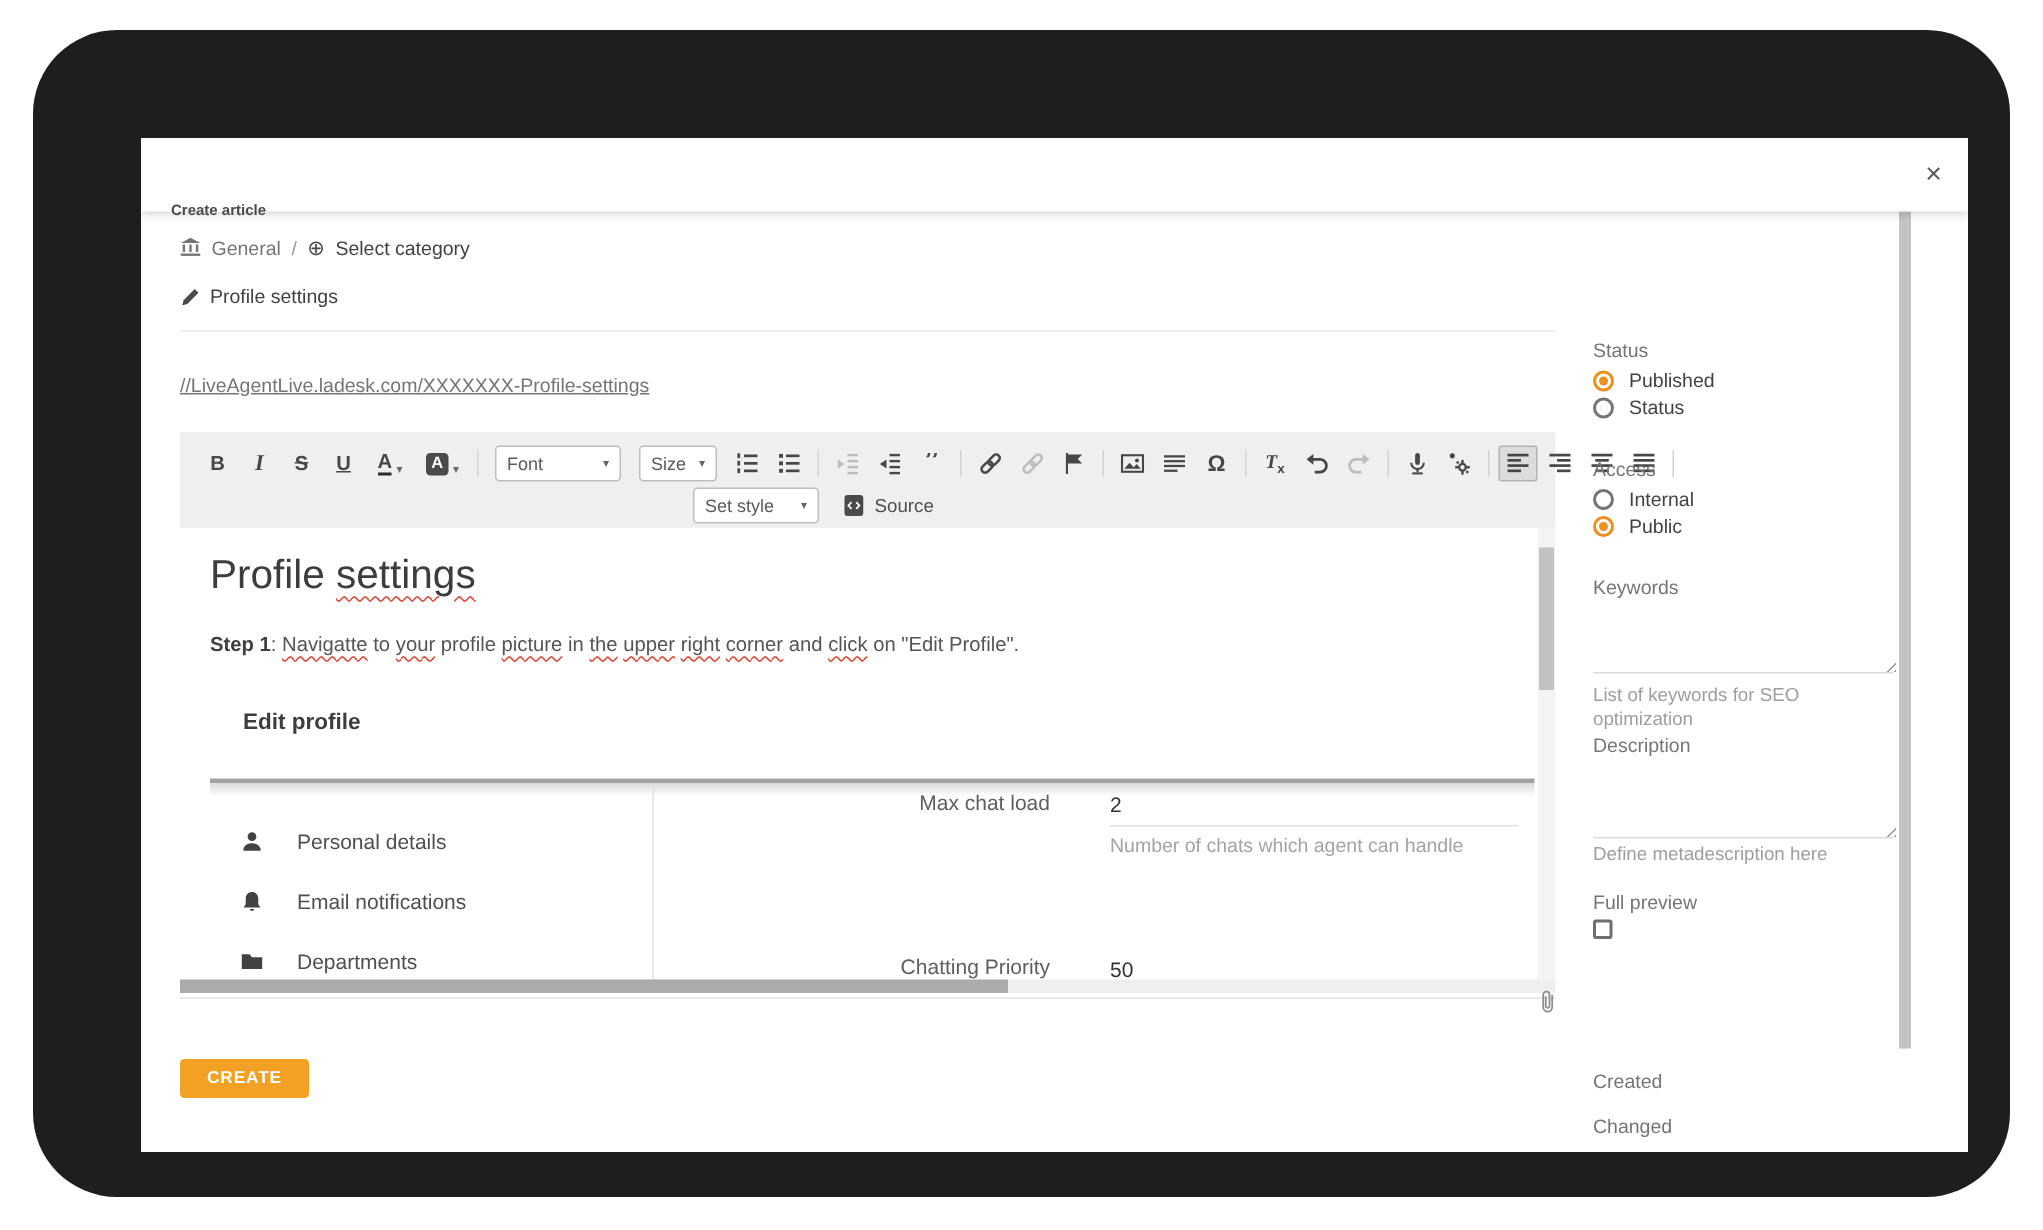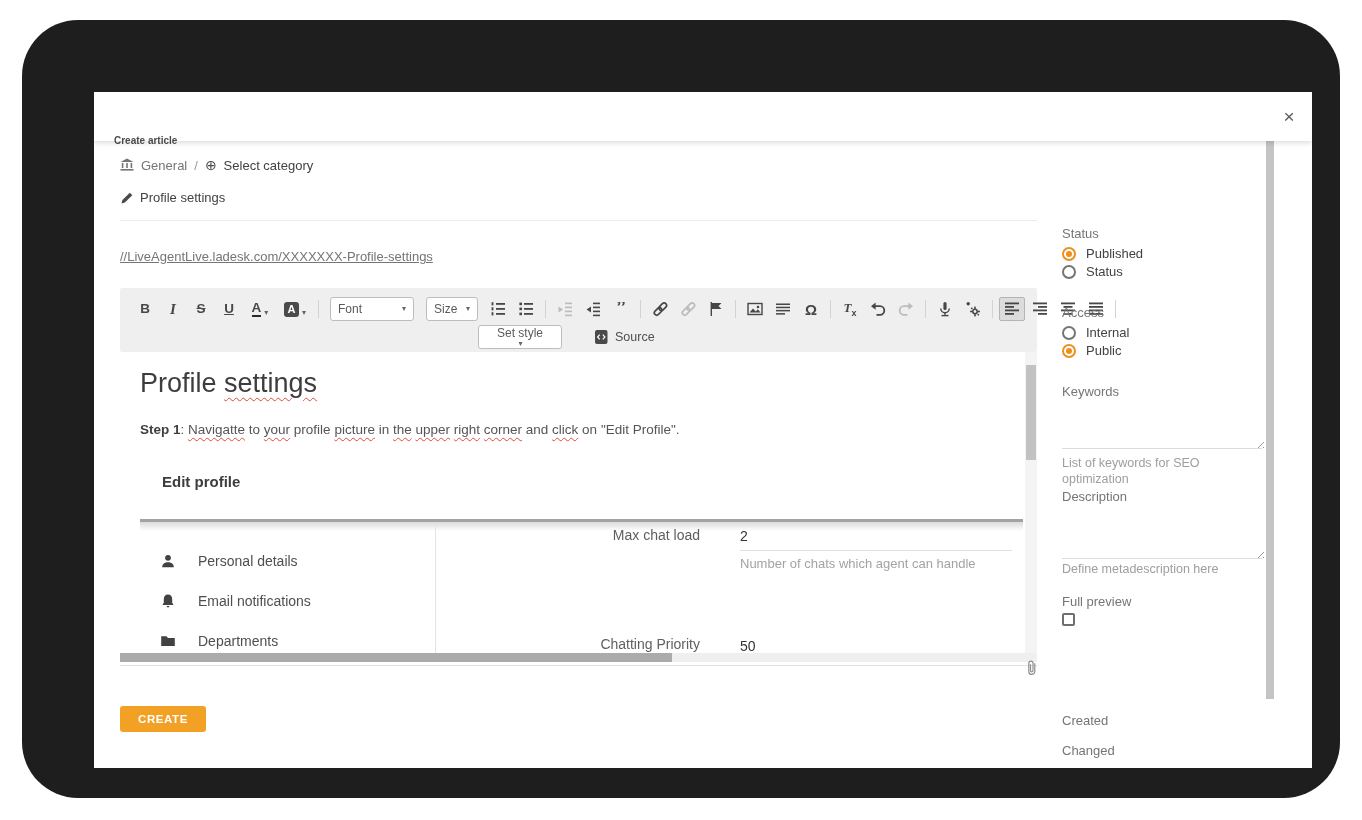--- a/index.html
+++ b/index.html
@@ -39,21 +39,21 @@
   .g-i { font-style:italic; font-family:"Liberation Serif", serif; font-size:15px; }
   .g-s { text-decoration:line-through; }
   .g-u { text-decoration:underline; }
   .colorbtn { display:inline-flex; align-items:flex-end; gap:2px; }
   .a-under { border-bottom:2.5px solid #2b2b2b; padding-bottom:1px; }
   .a-box { background:#4a4a4a; color:#fff; border-radius:3px; width:15px; height:15px; display:inline-flex; align-items:center; justify-content:center; font-size:11px; font-weight:bold; }
   .caret { font-size:8px; color:#666; line-height:1; margin-left:1px; }
   .dd { height:24px; background:#fff; border:1px solid #bdbdbd; border-radius:3px; display:inline-flex; align-items:center; justify-content:space-between; padding:0 7px; font-size:12px; color:#5a5a5a; cursor:pointer; flex:none; margin:0 5px; }
   .dd-font { width:84px; }
   .dd-size { width:52px; }
-  .dd-style { width:84px; margin:16px;flex-direction:column; }
+  .dd-style { width:84px; margin:0; }
   .quote-glyph { font-size:21px; font-weight:bold; line-height:10px; height:14px; overflow:hidden; }
   .omega-glyph { font-size:15px; font-weight:bold; }
   .tx-glyph { font-size:13px; font-style:italic; font-family:"Liberation Serif", serif; font-weight:bold; }
   .tx-glyph sub { font-size:9px; font-style:normal; font-family:"Liberation Sans", sans-serif; }
   .src-btn { display:inline-flex; align-items:center; gap:6px; border:0; background:none; font-size:12.5px; color:#4f4f4f; cursor:pointer; }
 
   
   .editor { position:absolute; left:0; top:211px; width:917px; height:301px; background:#fff; overflow:hidden; }
   .ed-heading { position:absolute; left:20px; top:16px; font-size:27px; color:#3d3d3d; }
   .ed-step { position:absolute; left:20px; top:70px; font-size:13.5px; color:#555; }

